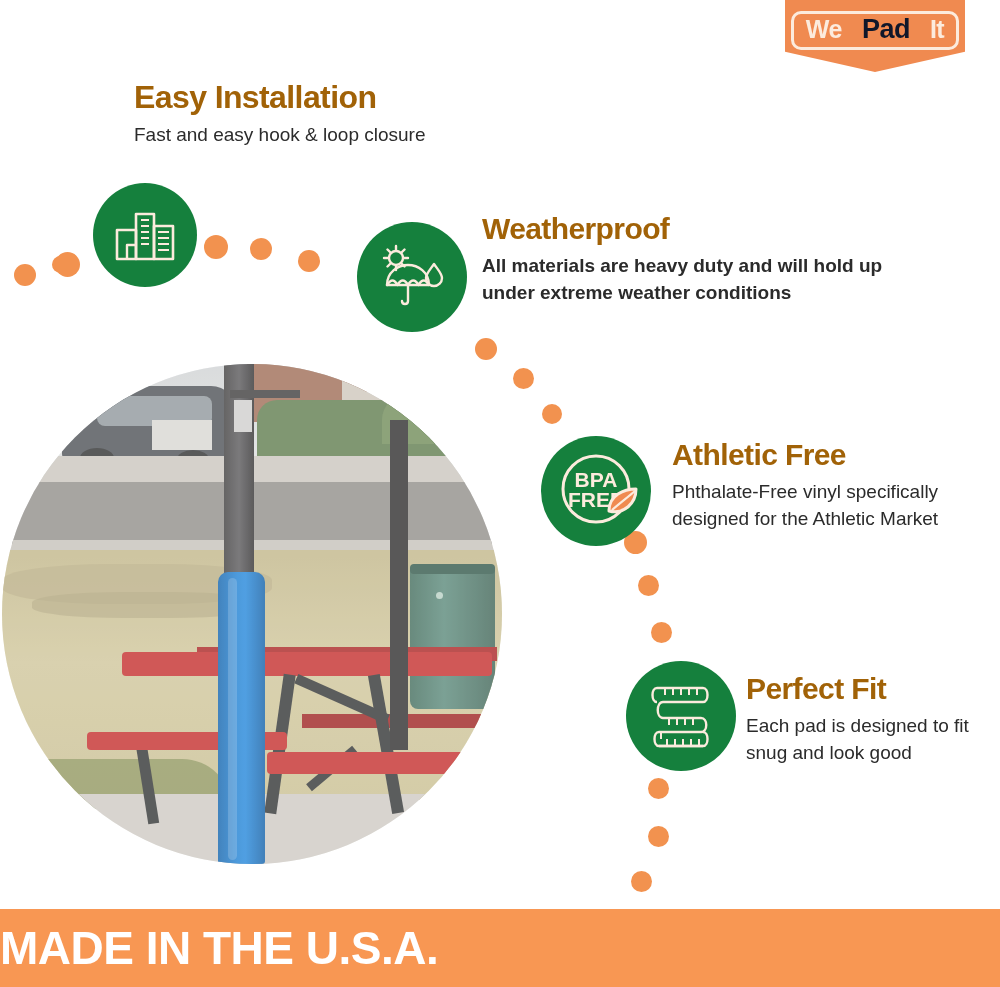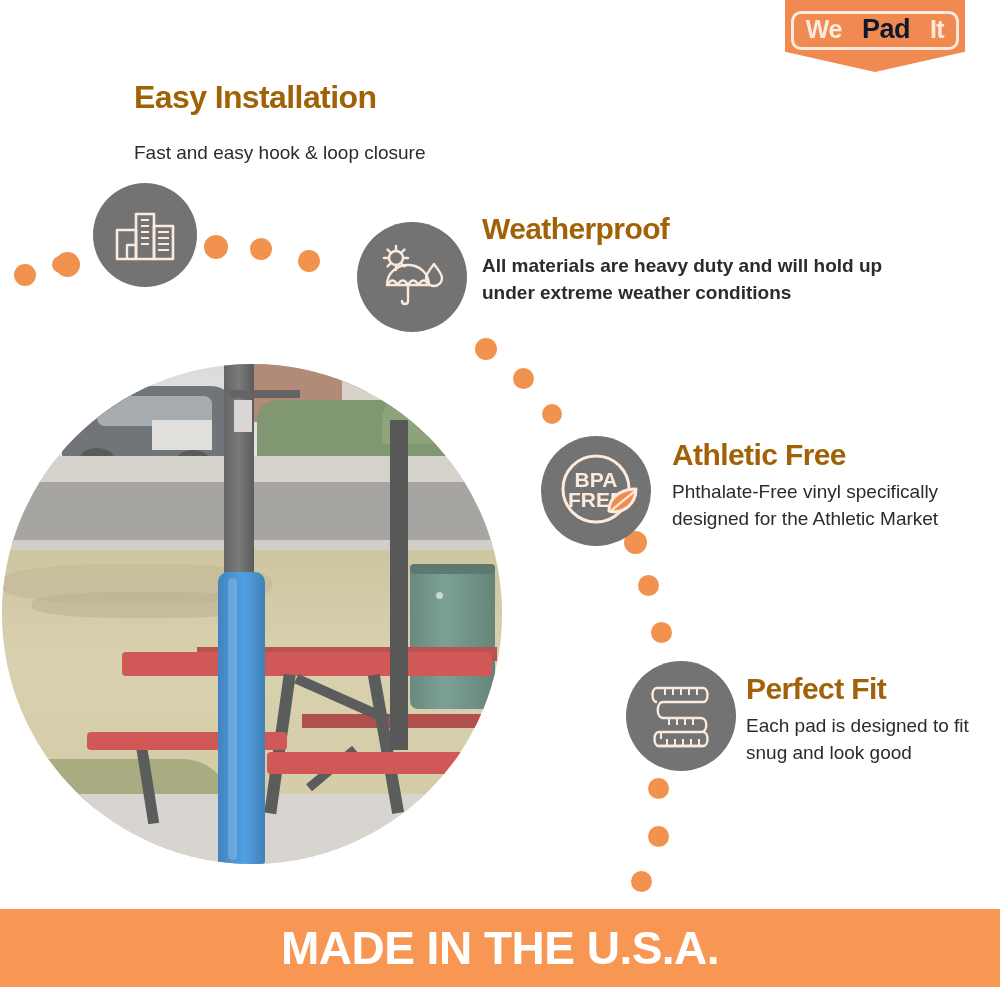--- a/index.html
+++ b/index.html
@@ -114,21 +114,21 @@
                   background:linear-gradient(90deg,#0e62ad 0%,#1b7fd4 40%,#1f86dd 58%,#0d5ea8 100%);
                   border-radius:10px 10px 3px 3px; }
   .ph-pad-hl    { left:226px; top:214px; width:9px; height:282px; background:rgba(255,255,255,.18); border-radius:6px; }
   
   .ph-wash      { left:0; top:0; width:500px; height:500px; background:rgba(255,252,245,.22); }
 
   
   .icon-circle {
     position: absolute;
     border-radius: 50%;
-    background: #737373;
+    background: #15803d;
     display: flex;
     align-items: center;
     justify-content: center;
   }
   #icon-install   { left: 93px;  top: 183px; width: 104px; height: 104px; }
   #icon-weather   { left: 357px; top: 222px; width: 110px; height: 110px; }
   #icon-bpa       { left: 541px; top: 436px; width: 110px; height: 110px; }
   #icon-fit       { left: 626px; top: 661px; width: 110px; height: 110px; }
 
   .icon-svg { display:block; }
@@ -147,21 +147,21 @@
     letter-spacing: -0.6px;
     color: #a16207;
   }
   .f-desc {
     color: #2b2b2b;
     font-weight: 400;
   }
 
   #txt-install { left: 134px; top: 78px; width: 420px; }
   #txt-install .f-title { font-size: 32px; line-height: 38px; }
-  #txt-install .f-desc  { font-size: 19px; line-height: 26px; margin-top: 24px; }
+  #txt-install .f-desc  { font-size: 19px; line-height: 26px; margin-top: 6px; }
 
   #txt-weather { left: 482px; top: 211px; width: 420px; }
   #txt-weather .f-title { font-size: 30px; line-height: 36px; }
   #txt-weather .f-desc  { font-size: 19px; line-height: 27px; margin-top: 5px; font-weight: bold; }
 
   #txt-bpa { left: 672px; top: 437px; width: 275px; }
   #txt-bpa .f-title { font-size: 30px; line-height: 36px; }
   #txt-bpa .f-desc  { font-size: 19px; line-height: 27px; margin-top: 5px; }
 
   #txt-fit { left: 746px; top: 671px; width: 230px; }
@@ -171,21 +171,20 @@
   
   #made-banner {
     position: absolute;
     left: 0;
     bottom: 0;
     width: 1000px;
     height: 78px;
     background: #F89753;
     display: flex;
     align-items: center;
-    justify-content: center;
   }
   #made-banner span {
     color: #ffffff;
     font-size: 46px;
     font-weight: 900;
     letter-spacing: -0.5px;
   }
 </style>
 </head>
 <body>

